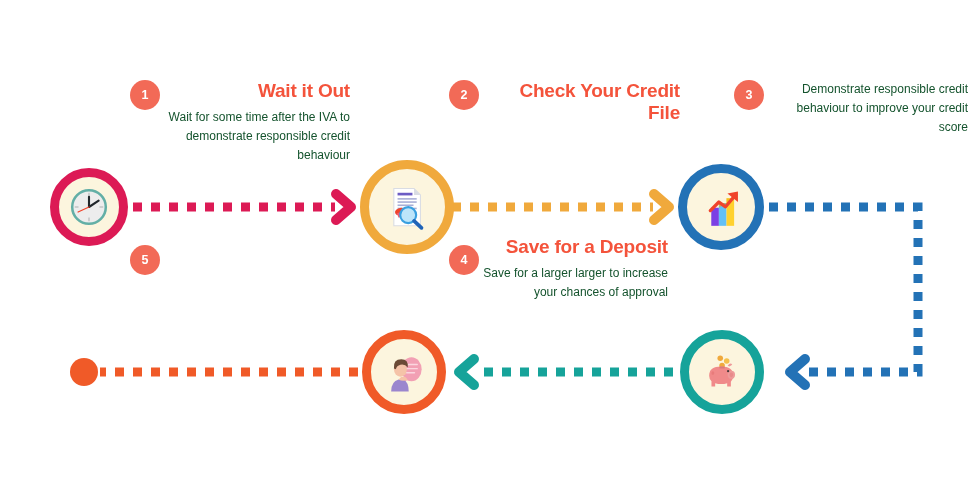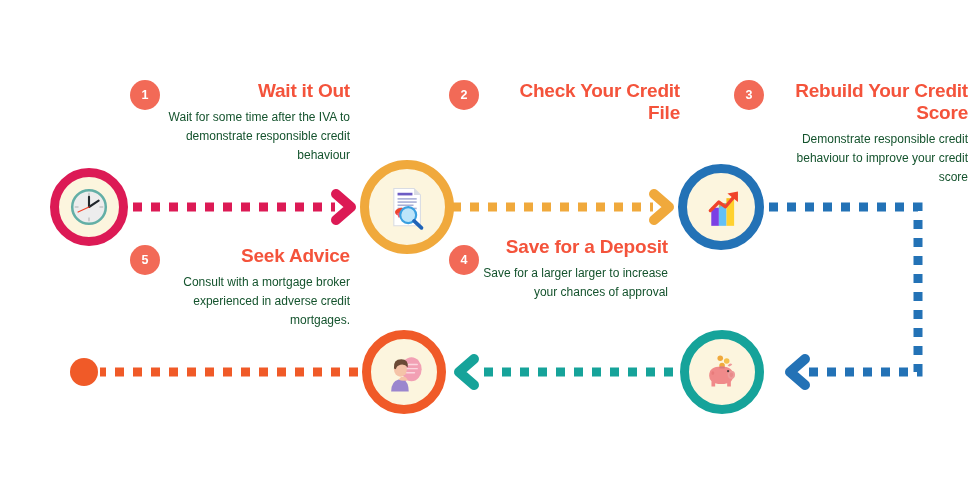--- a/index.html
+++ b/index.html
@@ -165,21 +165,20 @@
       <path d="M46 42 h16 l-16 10 z" fill="#F2B800" opacity="0.55"></path>
       <path d="M62 32 h16 l-16 10 z" fill="#E8A400" opacity="0.45"></path>
       <polyline points="28,58 46,40 60,50 82,24" fill="none" stroke="#F0432B" stroke-width="7" stroke-linejoin="round" stroke-linecap="round"></polyline>
       <polygon points="86,18 86,40 64,22" fill="#F0432B"></polygon>
     </svg>
   </div>
   <div class="badge" style="left:734px; top:80px;">
     <span>3</span>
   </div>
   <div class="textblock" style="left:778px; top:80px; width:190px;">
-    <p class="title">Rebuild Your Credit Score</p>
     <p class="desc">Demonstrate responsible credit behaviour to improve your credit score</p>
   </div>
 
   <div class="node" style="left:680px; top:330px; width:84px; height:84px; border:9px solid #16A39A;">
     <svg class="glyph" viewBox="0 0 100 100">
       <circle cx="46" cy="20" r="6" fill="#F0A93C"></circle>
       <circle cx="60" cy="26" r="6" fill="#F5C04C"></circle>
       <circle cx="50" cy="36" r="6" fill="#F0A93C"></circle>
       <path d="M22 58 q0-20 26-20 q26 0 26 20 q0 8-5 13 v10 h-8 v-7 q-6 2-13 2 q-7 0-13-2 v7 h-8 v-11 q-5-5-5-12 z" fill="#F08A8A"></path>
       <ellipse cx="30" cy="52" rx="6" ry="7" fill="#F08A8A"></ellipse>
@@ -209,18 +208,14 @@
       <path d="M22 92 q0-22 16-26 l10 0 q12 5 12 26 z" fill="#9B86CE"></path>
       <path d="M38 66 q10 6 20 0 l-6 -6 h-8 z" fill="#F5C3A8"></path>
       <ellipse cx="42" cy="44" rx="14" ry="16" fill="#F5C3A8"></ellipse>
       <path d="M28 42 q-2-20 16-20 q16 0 14 18 q-6-8-16-6 q-8 2-10 10 z" fill="#6B4A35"></path>
       <path d="M48 46 q6 1 6 6 q0 4-5 5" fill="#F5C3A8"></path>
     </svg>
   </div>
   <div class="badge" style="left:130px; top:245px;">
     <span>5</span>
   </div>
-  <div class="textblock" style="left:160px; top:245px; width:190px;">
-    <p class="title">Seek Advice</p>
-    <p class="desc">Consult with a mortgage broker experienced in adverse credit mortgages.</p>
-  </div>
 
 </div>
 
 </body></html>

